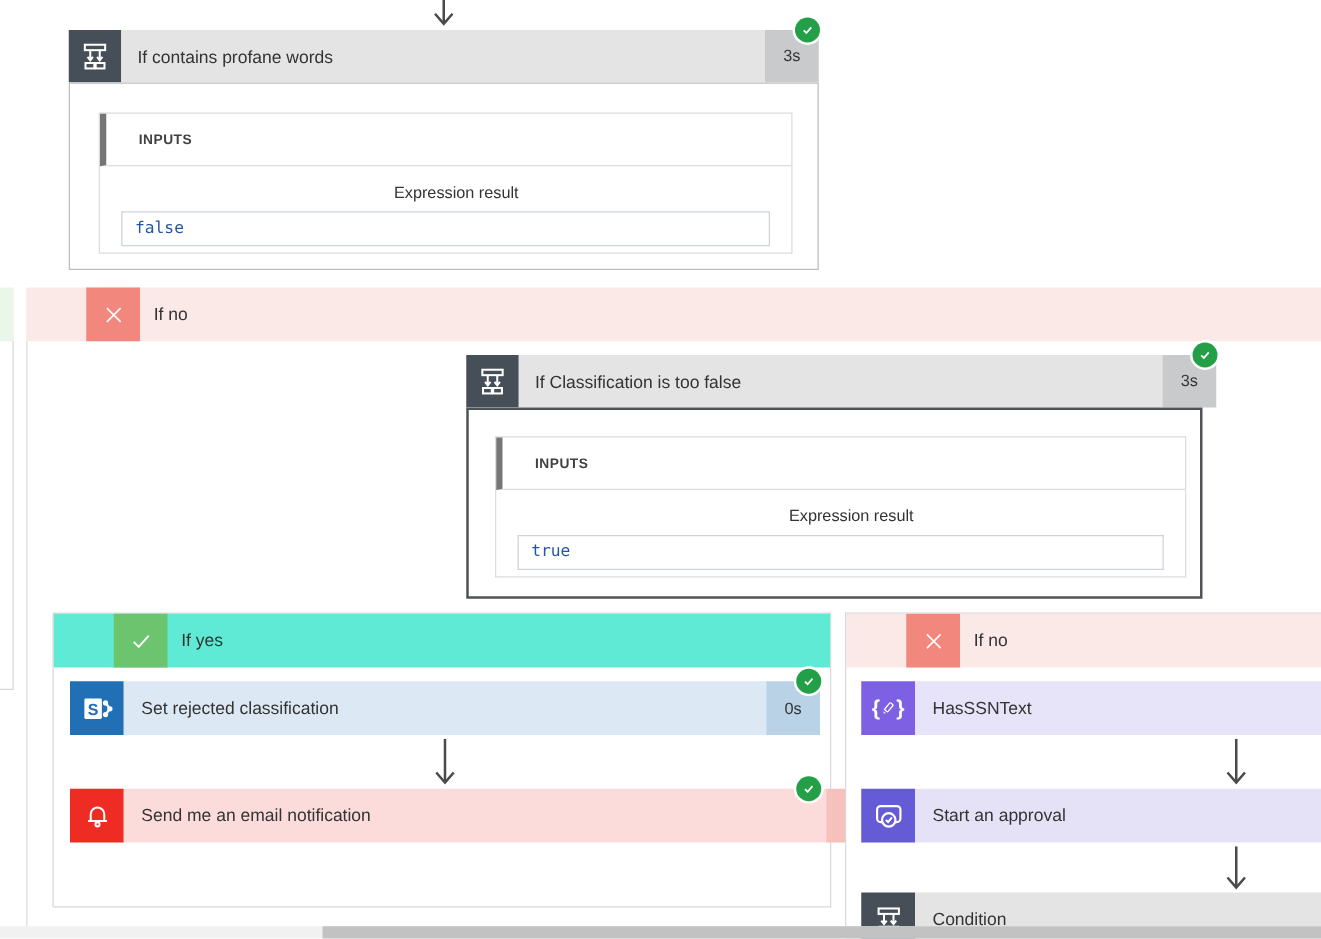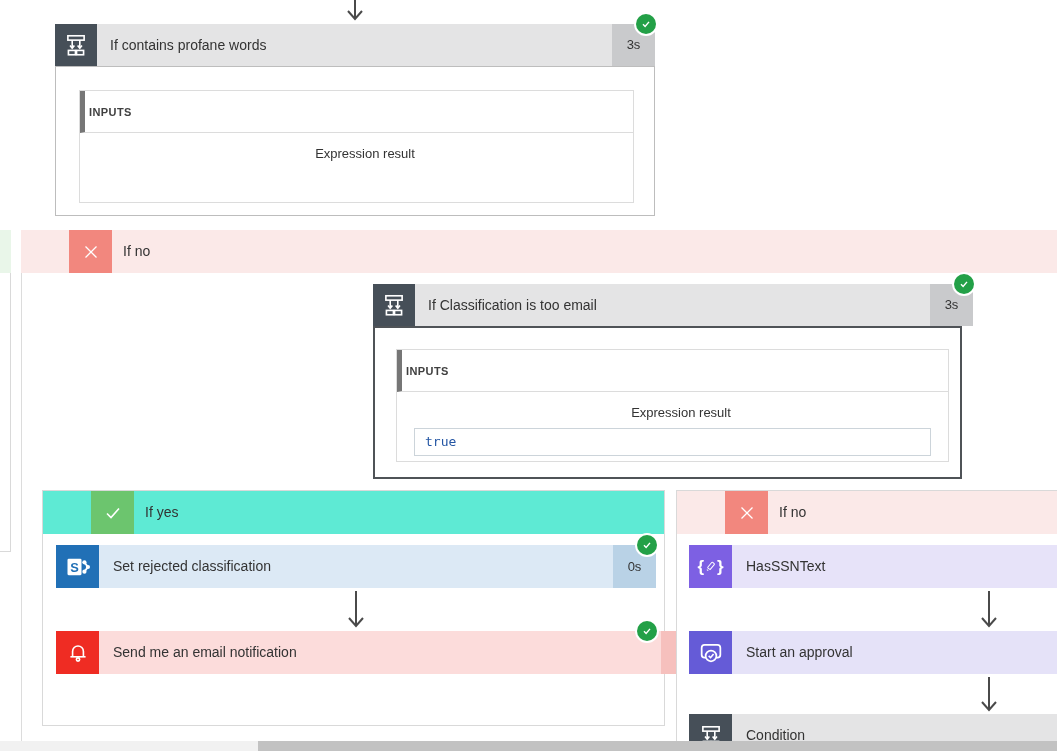--- a/index.html
+++ b/index.html
@@ -23,21 +23,21 @@
     background:#23a047; box-shadow:0 0 0 2px #fff;
     display:flex; align-items:center; justify-content:center; z-index:5;
   }
 
   .run-card { position:absolute; background:#fff; }
   .card-light { border:1px solid #bdbdbd; }
   .card-dark  { border:2px solid #4f5357; }
   .inputs-section { position:absolute; border:1px solid #dcdcdc; background:#fff; }
   .inputs-head {
     height:42px; border-bottom:1px solid #dcdcdc; border-left:5px solid #767676;
-    display:flex; align-items:center; padding-left:4px;
+    display:flex; align-items:center; padding-left:26px;
     font-size:11px; font-weight:bold; letter-spacing:.4px; color:#404040;
   }
   .expr-label { margin:13px 0 0 17px; font-size:13px; color:#333;text-align:center; }
   .expr-value {
     margin:8px 17px 0 17px; height:28px; border:1px solid #ccd4da;
     line-height:26px; padding-left:10px;
     font-family:"DejaVu Sans Mono", monospace; font-size:13px; color:#2456a4;
     white-space:nowrap; overflow:hidden;
   }
 
@@ -91,20 +91,21 @@
     </div>
     <div class="status-badge" style="left:581px; top:-10px;">
       <svg width="12" height="12" viewBox="0 0 20 20" fill="none" stroke="#fff" stroke-width="2.4">
         <polyline points="5,10.5 8.5,14 15,6.5"></polyline>
       </svg>
     </div>
     <div class="run-card card-light" style="left:0; top:42px; width:600px; height:150px;">
       <div class="inputs-section" style="left:23px; top:23px; width:555px; height:113px;">
         <div class="inputs-head">INPUTS</div>
         <div class="expr-label">Expression result</div>
+        <div class="expr-value">false</div>
       </div>
     </div>
   </div>
 
   <div class="abs" style="left:0; top:230px; width:11px; height:43px; background:#e9f6e9;"></div>
   <div class="abs" style="left:-30px; top:273px; width:41px; height:279px; border-right:1px solid #d9d9d9; border-bottom:1px solid #d9d9d9;">
     
     
     
   </div>
@@ -127,21 +128,21 @@
         <svg width="26" height="26" viewBox="0 0 24 24" fill="none" stroke="#fff" stroke-width="1.5">
           <rect x="4.5" y="3.5" width="15" height="4"></rect>
           <line x1="8.5" y1="7.5" x2="8.5" y2="14.5"></line>
             <polyline points="6.5,12.5 8.5,15 10.5,12.5"></polyline>
           <line x1="15.5" y1="7.5" x2="15.5" y2="14.5"></line>
             <polyline points="13.5,12.5 15.5,15 17.5,12.5"></polyline>
           <rect x="5" y="17" width="6.5" height="4"></rect>
             <rect x="12.5" y="17" width="6.5" height="4"></rect>
         </svg>
       </span>
-      <span class="cond-title">If Classification is too email</span>
+      <span class="cond-title">If Classification is too false</span>
       <span class="cond-duration">3s</span>
     </div>
     <div class="status-badge" style="left:581px; top:-10px;">
       <svg width="12" height="12" viewBox="0 0 20 20" fill="none" stroke="#fff" stroke-width="2.4">
         <polyline points="5,10.5 8.5,14 15,6.5"></polyline>
       </svg>
     </div>
     <div class="run-card card-dark" style="left:0; top:42px; width:589px; height:153px;">
       <div class="inputs-section" style="left:21px; top:21px; width:553px; height:113px;">
         <div class="inputs-head">INPUTS</div>

